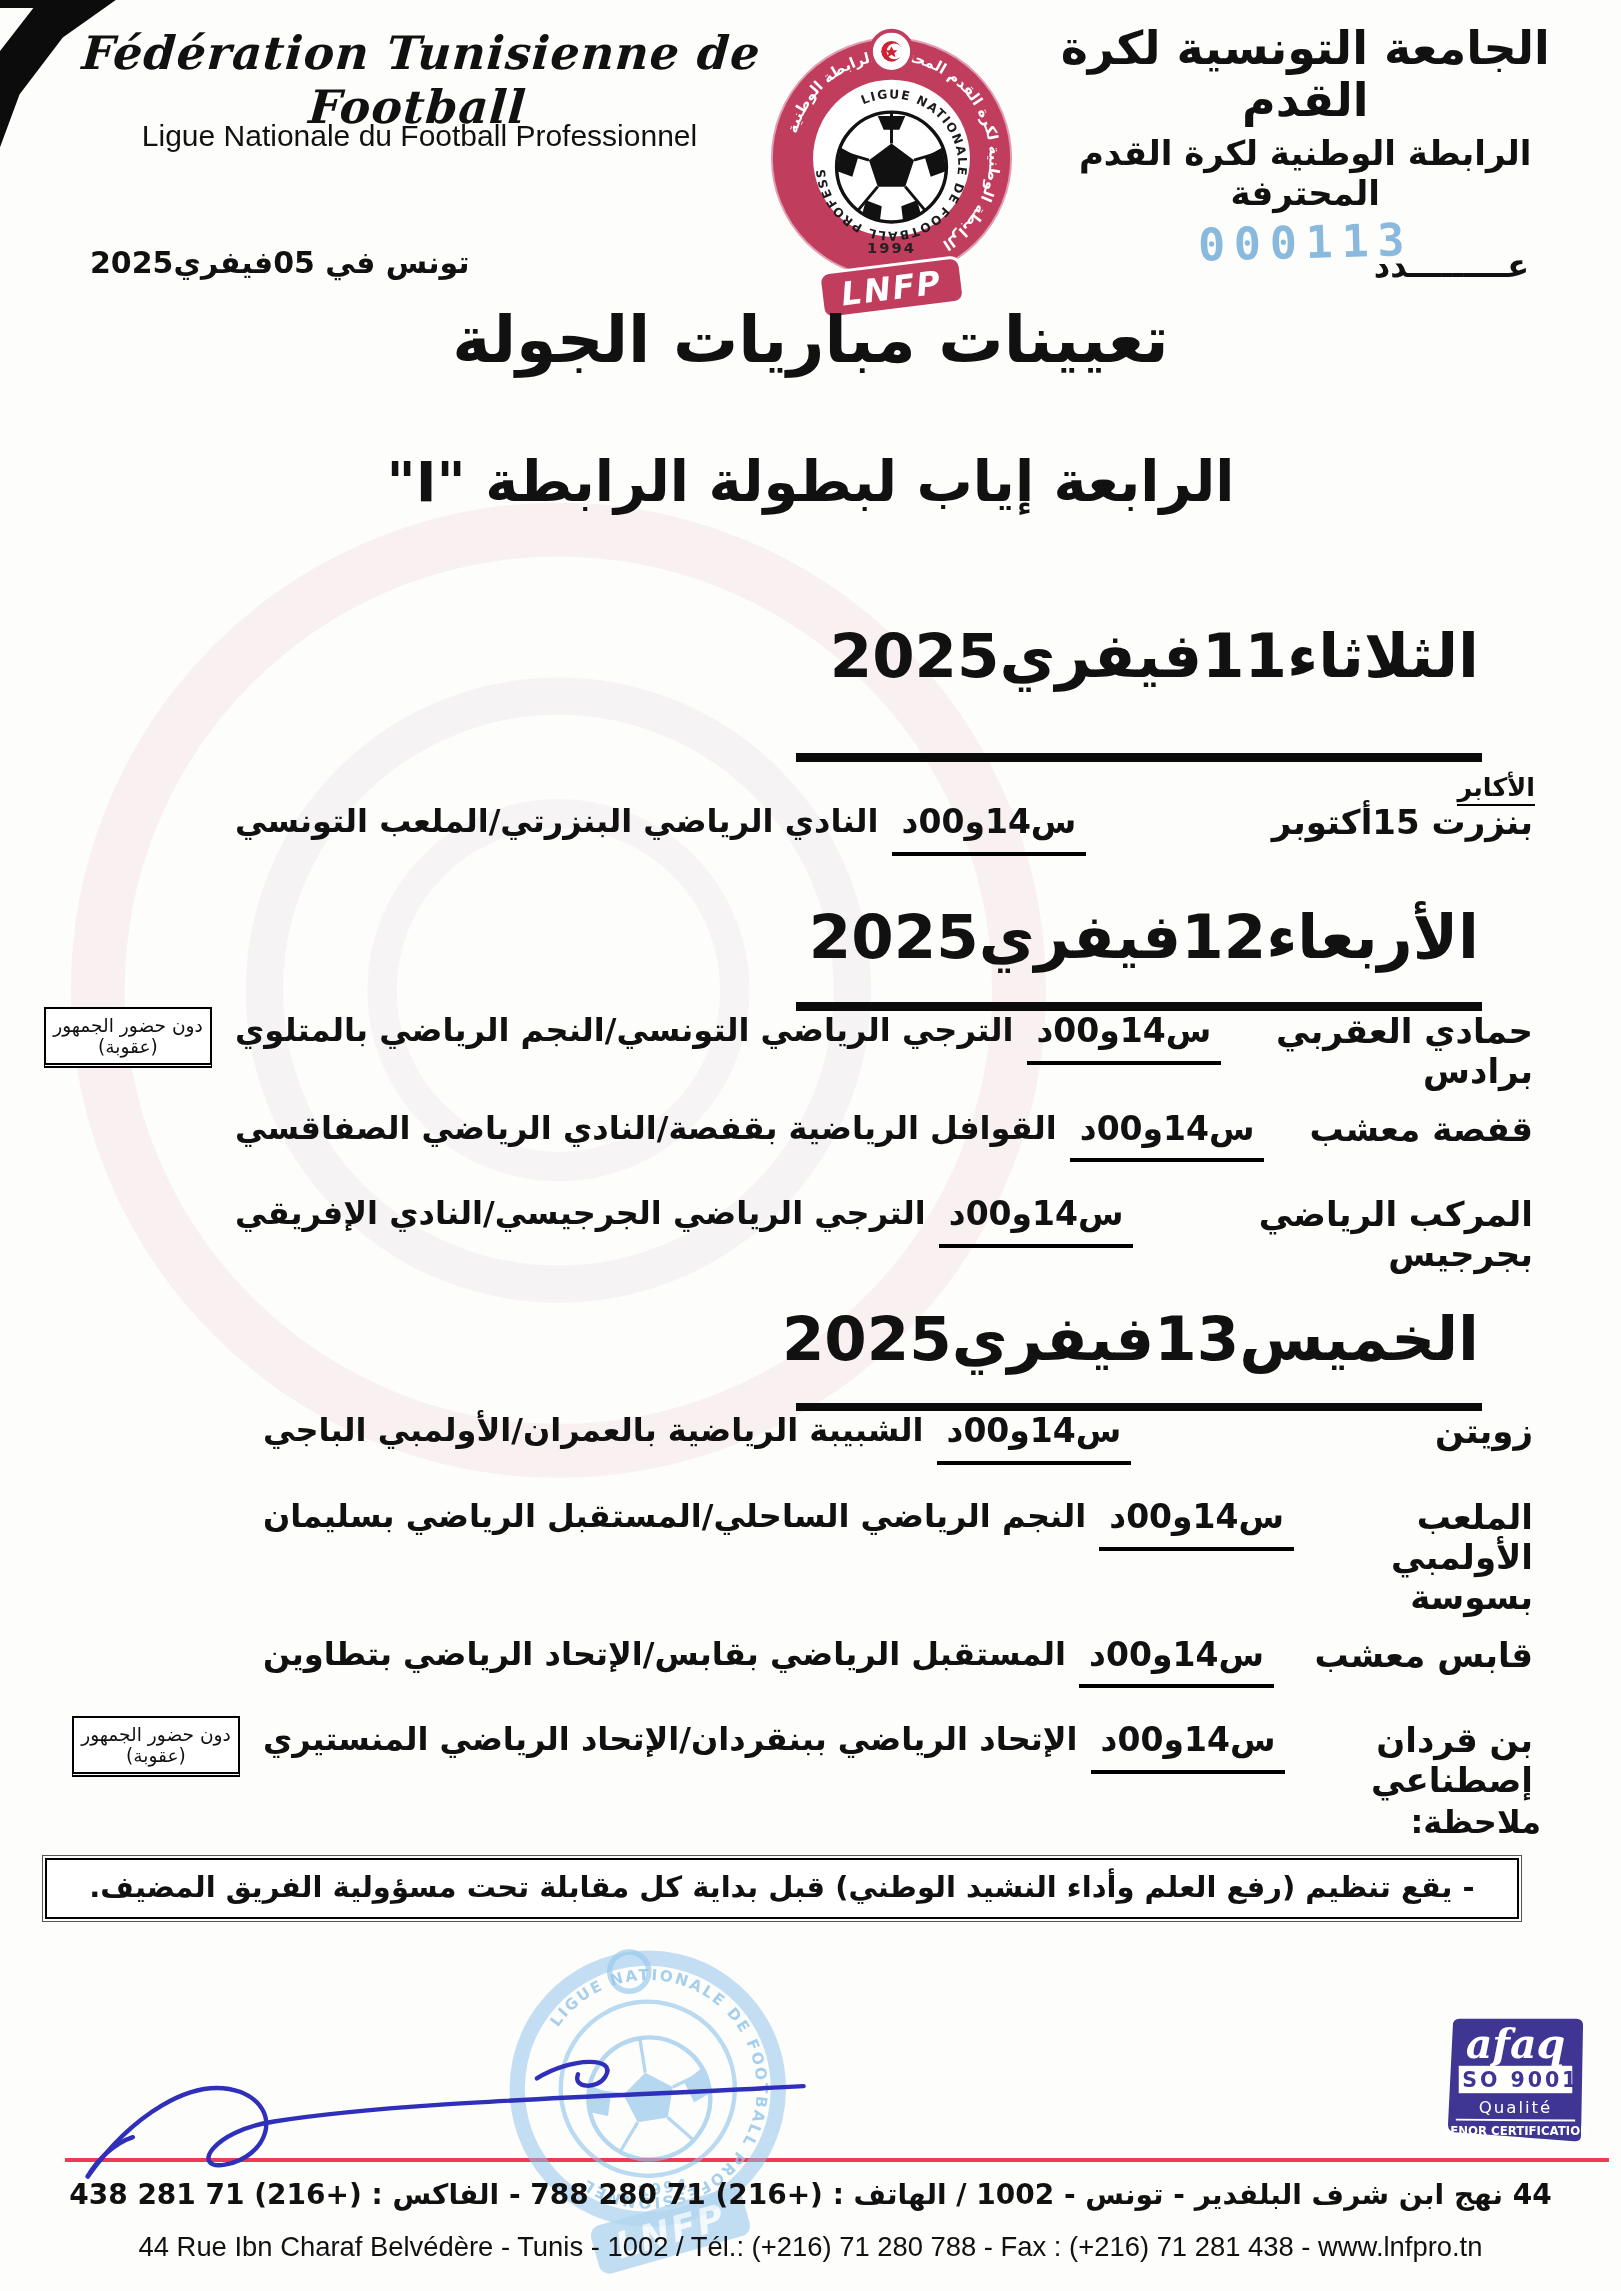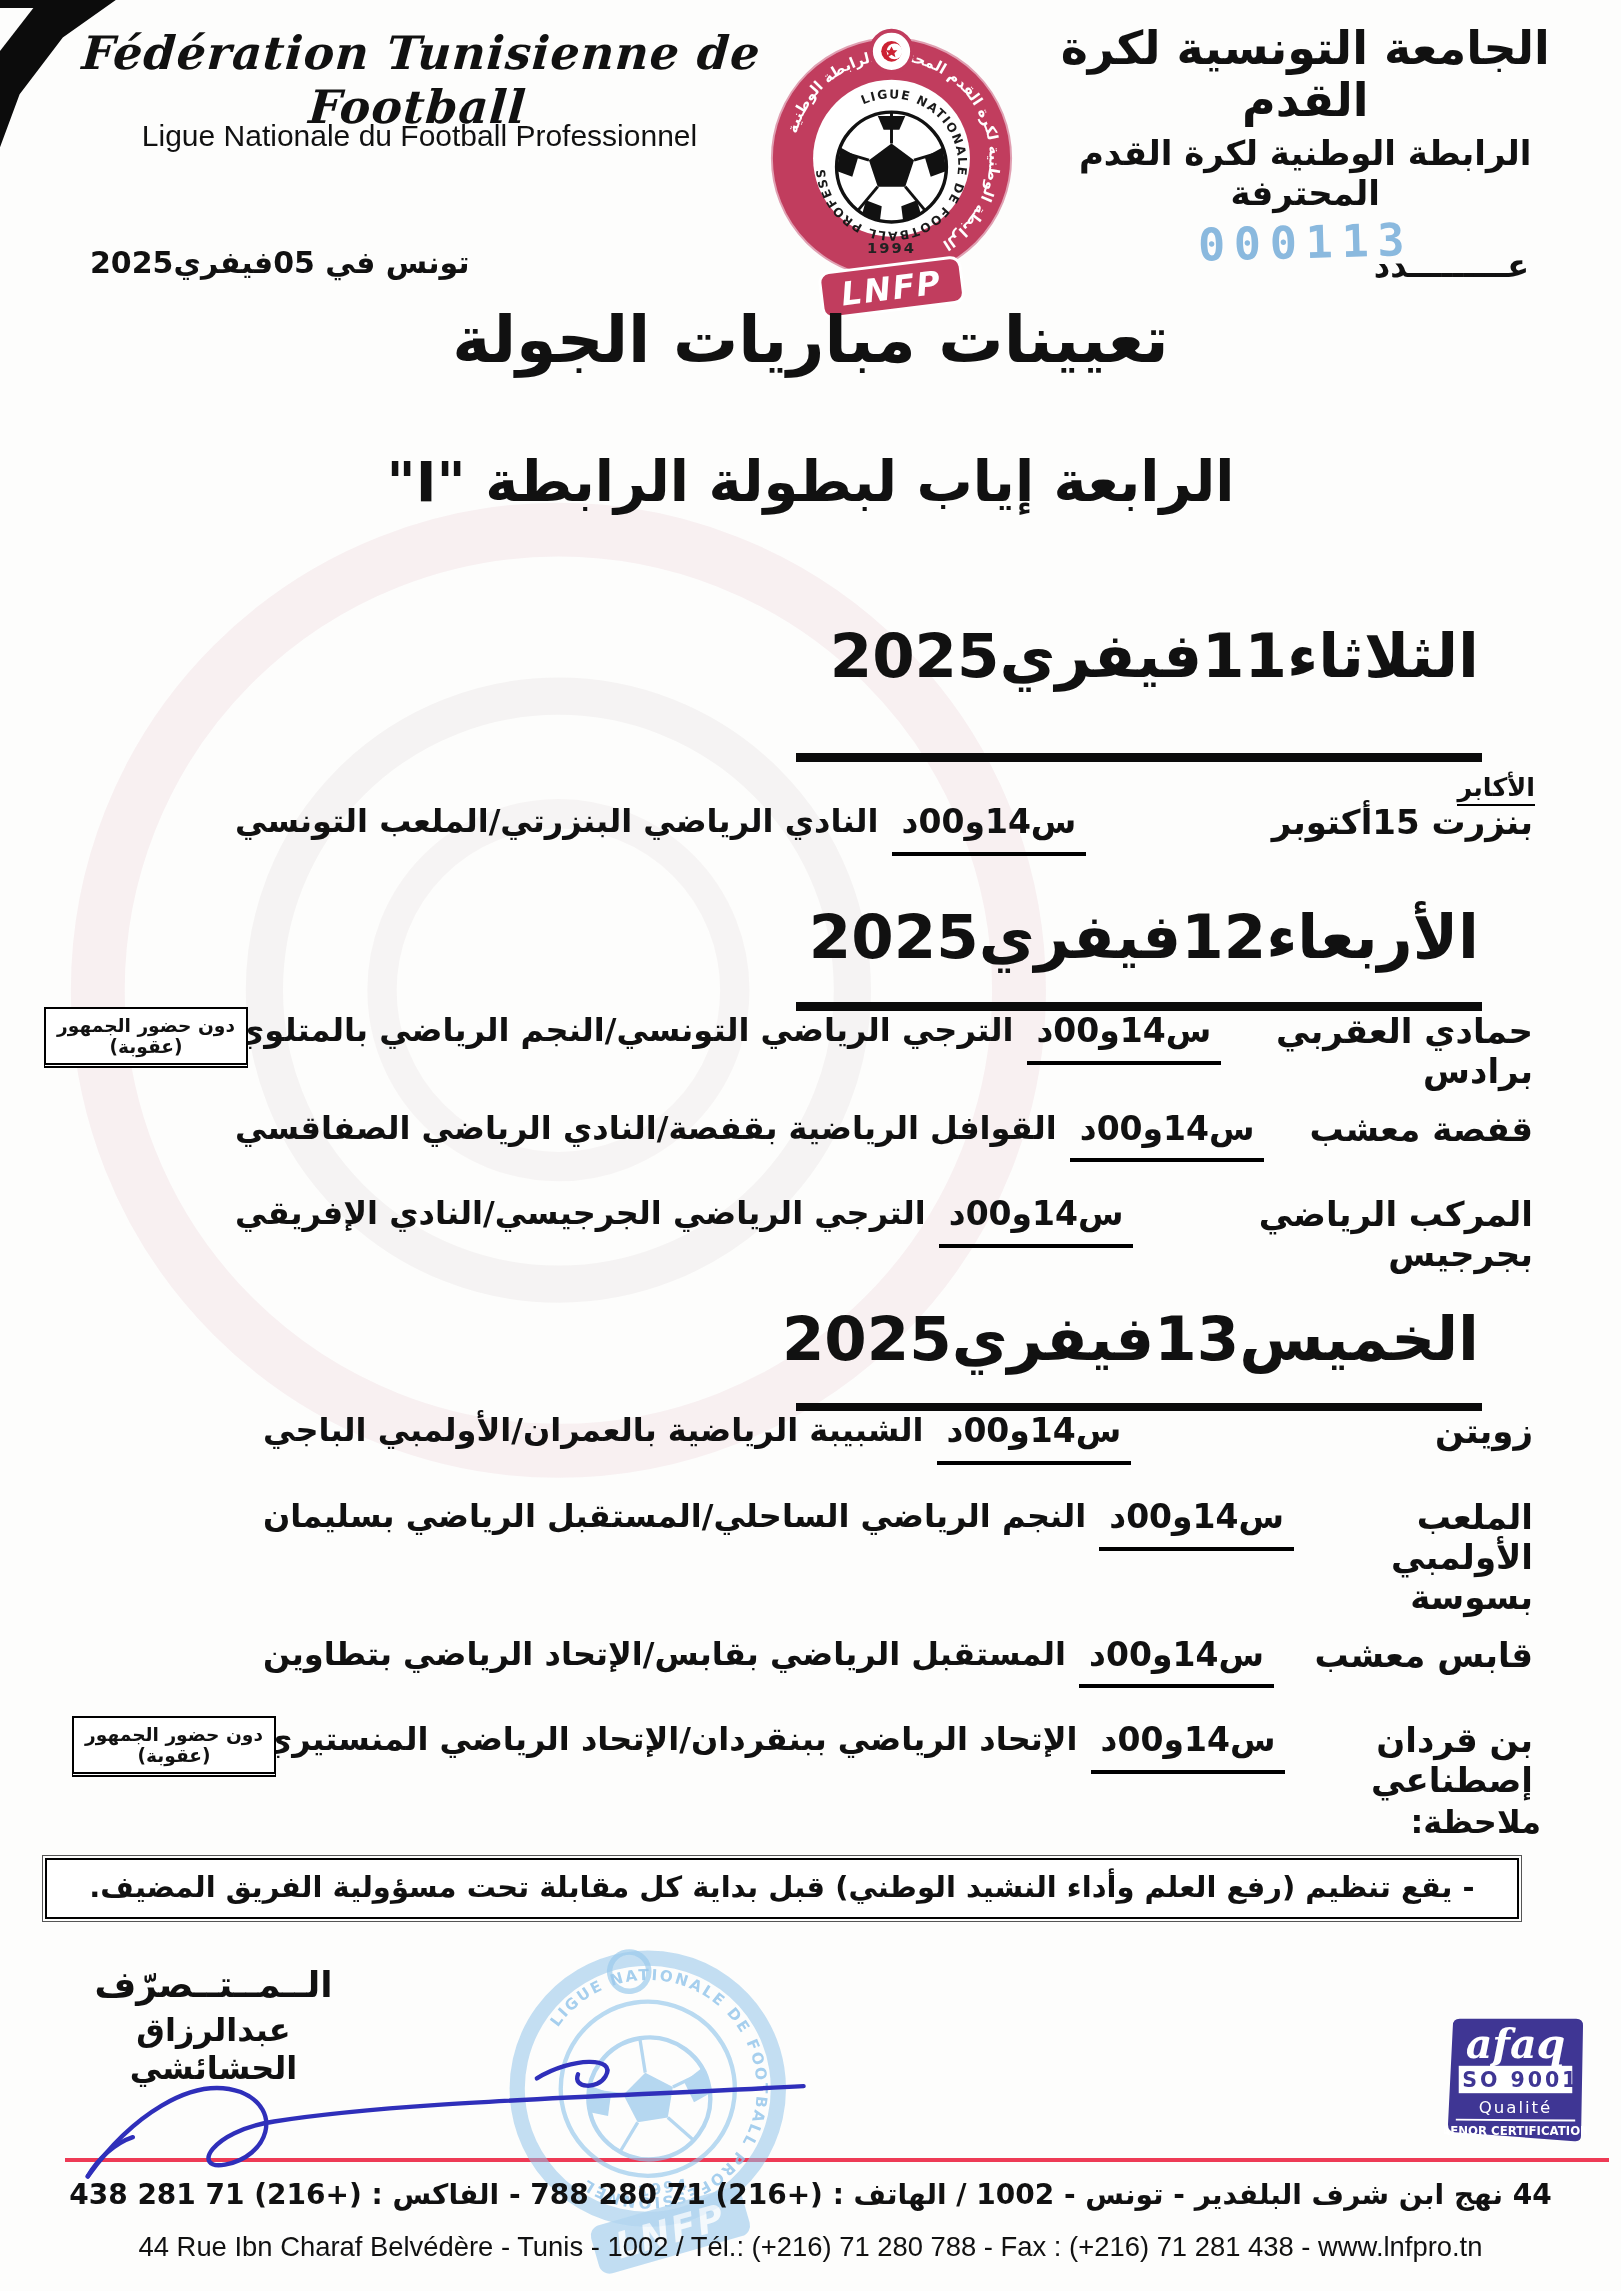--- a/index.html
+++ b/index.html
@@ -51,23 +51,23 @@
   .day-0 .match-row:first-of-type{margin-top:9.8px;}
   .match-row{
     position:relative;display:flex;direction:rtl;align-items:flex-start;
     padding:0 88px 0 235px;margin-bottom:17.6px;min-height:68px;
   }
   .venue{width:461px;font-size:34px;font-weight:bold;}
   .time{width:221px;text-align:center;font-size:33px;font-weight:bold;flex-shrink:0;}
   .time-inner{display:inline-block;border-bottom:4.9px solid #000;padding:0 9.8px 10.8px;}
   .fixture{flex:1;font-size:32px;font-weight:bold;text-align:right;white-space:nowrap;overflow:visible;}
   .penalty-note{
-    position:absolute;left:44px;top:-3.9px;width:204px;box-sizing:border-box;
+    position:absolute;left:44px;top:-3.9px;width:168px;box-sizing:border-box;
     border:2px solid #000;border-bottom:5.9px double #000;
-    font-size:18.6px;font-weight:bold;text-align:center;padding:5.9px 2px;direction:rtl;background:#fff;
+    font-size:18.6px;font-weight:normal;text-align:center;padding:5.9px 2px;direction:rtl;background:#fff;
   }
   
   .note-label{position:absolute;right:80px;top:1803px;font-size:32px;font-weight:bold;direction:rtl;z-index:2;}
   .note-box{
     position:absolute;left:45px;top:1858px;width:1474px;box-sizing:border-box;z-index:2;
     border:2.9px solid #000;outline:1px solid #555;outline-offset:2px;
     font-size:29px;font-weight:bold;text-align:center;direction:rtl;padding:9.8px 7.8px 13.7px;background:#fff;
   }
   
   .sig-block{position:absolute;left:86px;top:1964px;width:255px;text-align:center;direction:rtl;z-index:4;}
@@ -211,24 +211,20 @@
           <div class="time"><span class="time-inner">س14و00د</span></div>
           <div class="fixture">الإتحاد الرياضي ببنقردان/الإتحاد الرياضي المنستيري</div>
           <div class="penalty-note">دون حضور الجمهور (عقوبة)</div>
         </div>
       </section>
     </div>
 
   <div class="note-label">ملاحظة:</div>
   <div class="note-box">- يقع تنظيم  (رفع العلم وأداء النشيد الوطني) قبل بداية كل مقابلة  تحت مسؤولية الفريق المضيف.</div>
 
-  <div class="sig-block">
-    <div class="sig-title">الــمــتــصرّف</div>
-    <div class="sig-name">عبدالرزاق الحشائشي</div>
-  </div>
   <svg class="sig-scribble" width="755" height="157" viewBox="0 0 770 160">
     <g fill="none" stroke="#2f2fba" stroke-width="4.5" stroke-linecap="round">
       <path d="M12,138 C55,78 118,34 168,52 C212,70 196,118 152,126 C118,132 136,92 202,82 C330,62 520,58 742,46"></path>
       <path d="M470,38 C506,16 552,16 540,36 C532,50 506,48 512,34"></path>
       <path d="M12,138 C22,120 40,104 58,98"></path>
     </g>
   </svg>
 
   <svg class="lnfp-stamp" width="323" height="333" viewBox="0 0 256 306">
     <defs>

